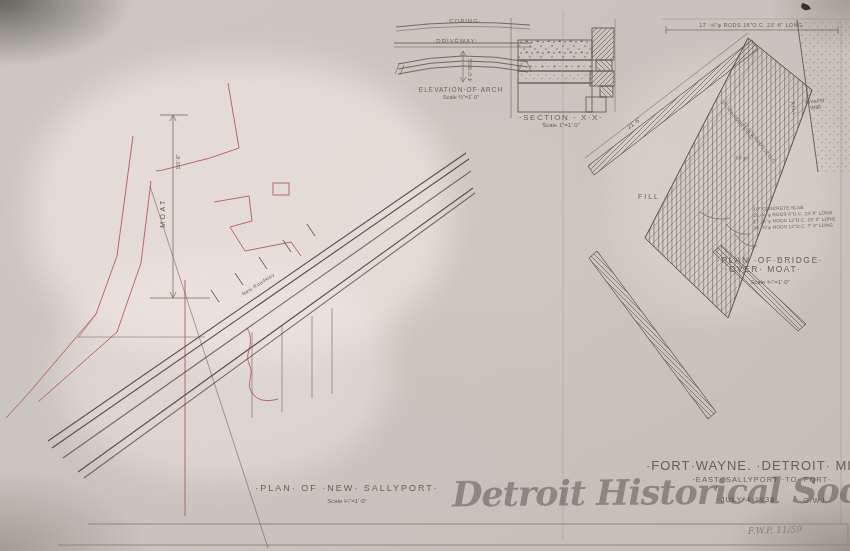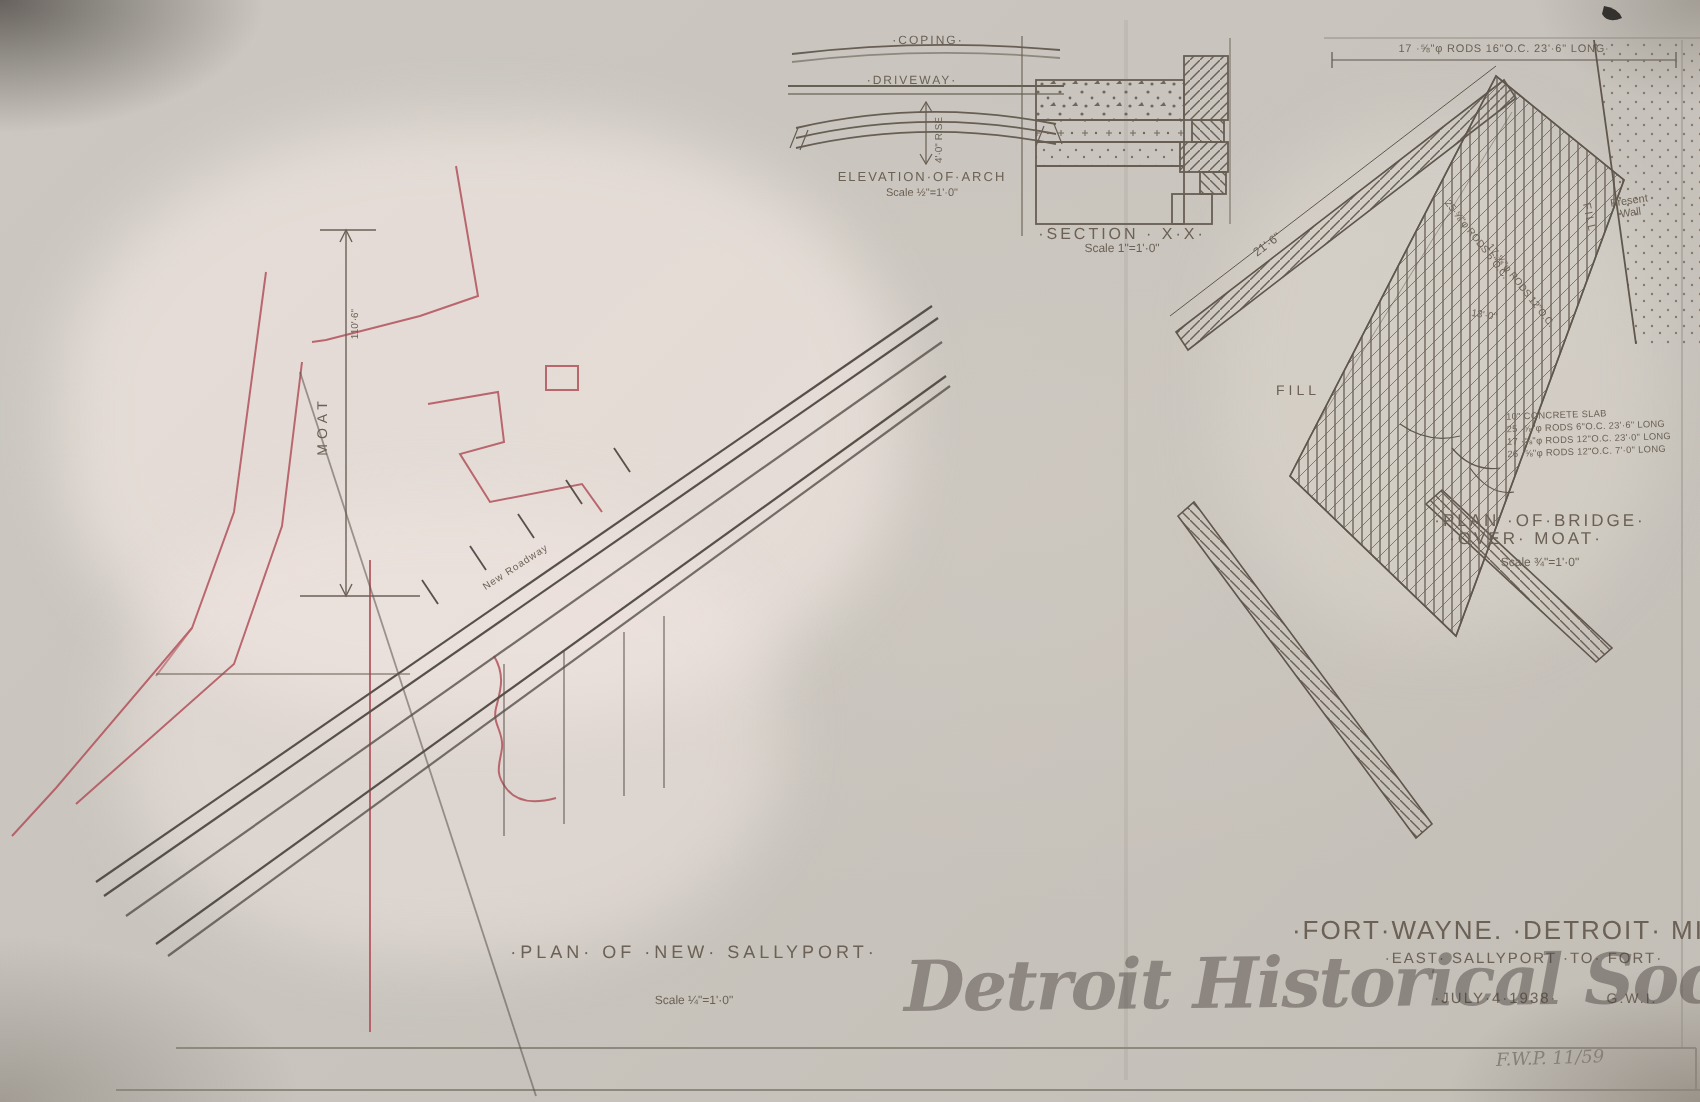--- a/index.html
+++ b/index.html
@@ -232,21 +232,21 @@
     <div>17 ·⅝"φ RODS 12"O.C. 23'·0" LONG</div>
     <div>26 ·⅝"φ RODS 12"O.C. 7'·0" LONG</div>
   </div>
   <div class="lbl" style="left:770px;top:260px;font-size:8.5px;letter-spacing:1.5px;">·PLAN ·OF·BRIDGE·</div>
   <div class="lbl" style="left:726px;top:269px;font-size:8.5px;letter-spacing:1.5px;margin-left:37px;">·OVER· MOAT·</div>
   <div class="lbl" style="left:770px;top:282px;font-size:6px;">Scale ¾"=1'·0"</div>
 
   <div class="lbl" style="left:162px;top:213px;font-size:7px;letter-spacing:2.5px;transform:translate(-50%,-50%) rotate(-90deg);">MOAT</div>
   <div class="lbl" style="left:178px;top:162px;font-size:5px;transform:translate(-50%,-50%) rotate(-90deg);">110'·6"</div>
   <div class="lbl" style="left:258px;top:284px;font-size:5px;letter-spacing:.5px;transform:translate(-50%,-50%) rotate(-33deg);">New Roadway</div>
-  <div class="lbl" style="left:347px;top:476px;font-size:9px;letter-spacing:2px;">·PLAN· OF ·NEW· SALLYPORT·</div>
+  <div class="lbl" style="left:347px;top:488px;font-size:9px;letter-spacing:2px;">·PLAN· OF ·NEW· SALLYPORT·</div>
   <div class="lbl" style="left:347px;top:501px;font-size:6px;">Scale ¼"=1'·0"</div>
 
   <div class="lbl" style="left:762px;top:479px;font-size:7.5px;letter-spacing:1px;text-align:center;">·EAST· SALLYPORT ·TO· FORT·</div>
   <div class="lbl" style="left:762px;top:465px;font-size:13px;letter-spacing:1px;">·FORT·WAYNE. ·DETROIT· MICH·</div>
   <div class="lbl" style="left:748px;top:499px;font-size:7.5px;letter-spacing:1px;">·JULY·4·1938·</div>
   <div class="lbl" style="left:816px;top:500px;font-size:7px;letter-spacing:1px;">G.W.I.</div>
 
   <div class="watermark">Detroit Historical Society</div>
   <div class="handnote" style="left:748px;top:525px;font-size:9px;transform:rotate(-2deg);">F.W.P. 11/59</div>
 

